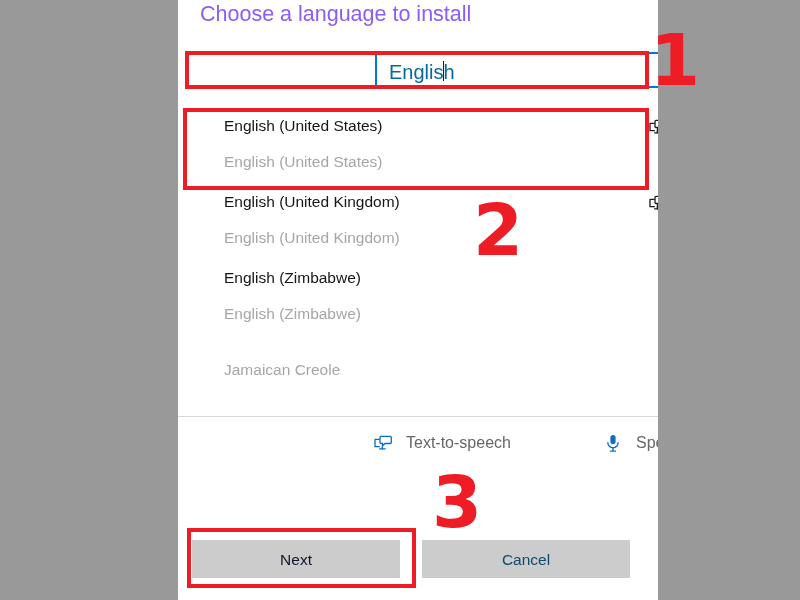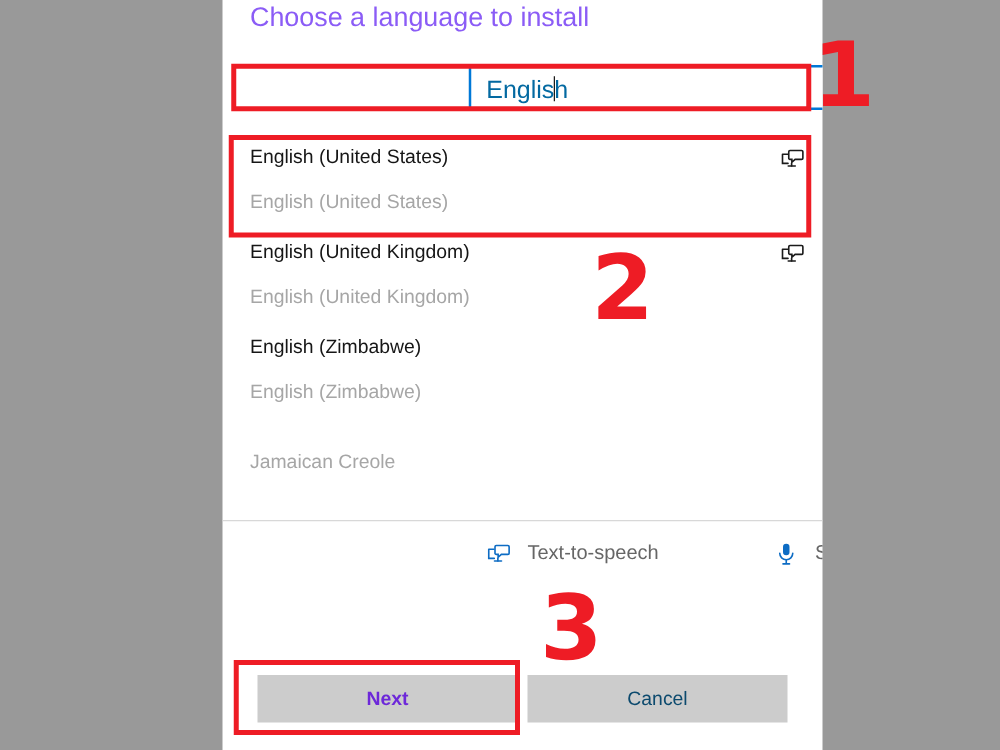--- a/index.html
+++ b/index.html
@@ -79,20 +79,21 @@
     height: 20px;
     background: #1b1b1b;
   }
 
   
   #lang-list {
     position: absolute;
     left: 0;
     top: 104px;
     width: 548px;
+    padding-left: 24px;
   }
   .lang-item {
     position: relative;
     box-sizing: border-box;
     padding: 12px 24px 12px 22px;
     height: 76px;
   }
   .lang-primary {
     font-size: 15.5px;
     color: #161616;
@@ -126,21 +127,21 @@
   #legend-divider {
     position: absolute;
     left: 0;
     top: 416px;
     width: 480px;
     height: 1px;
     background: #d8d8d8;
   }
   #legend {
     position: absolute;
-    left: 16px;
+    left: 0;
     top: 425px;
     width: 480px;
   }
   .legend-row {
     position: relative;
     height: 46px;
   }
   .legend-entry {
     position: absolute;
     display: flex;
@@ -178,23 +179,22 @@
     height: 38px;
     background: #cccccc;
     border: none;
     font-family: "Liberation Sans", sans-serif;
     font-size: 15.5px;
     text-align: center;
     line-height: 38px;
     box-sizing: border-box;
   }
   #next-button {
-    left: 28px;
-    color: #6d28d9;
-    font-weight: bold;
+    left: 14px;
+    color: #0f172a;
   }
   #cancel-button {
     left: 244px;
     color: #0c4a6e;
     cursor: pointer;
   }
 
   
   .anno-box {
     position: absolute;

